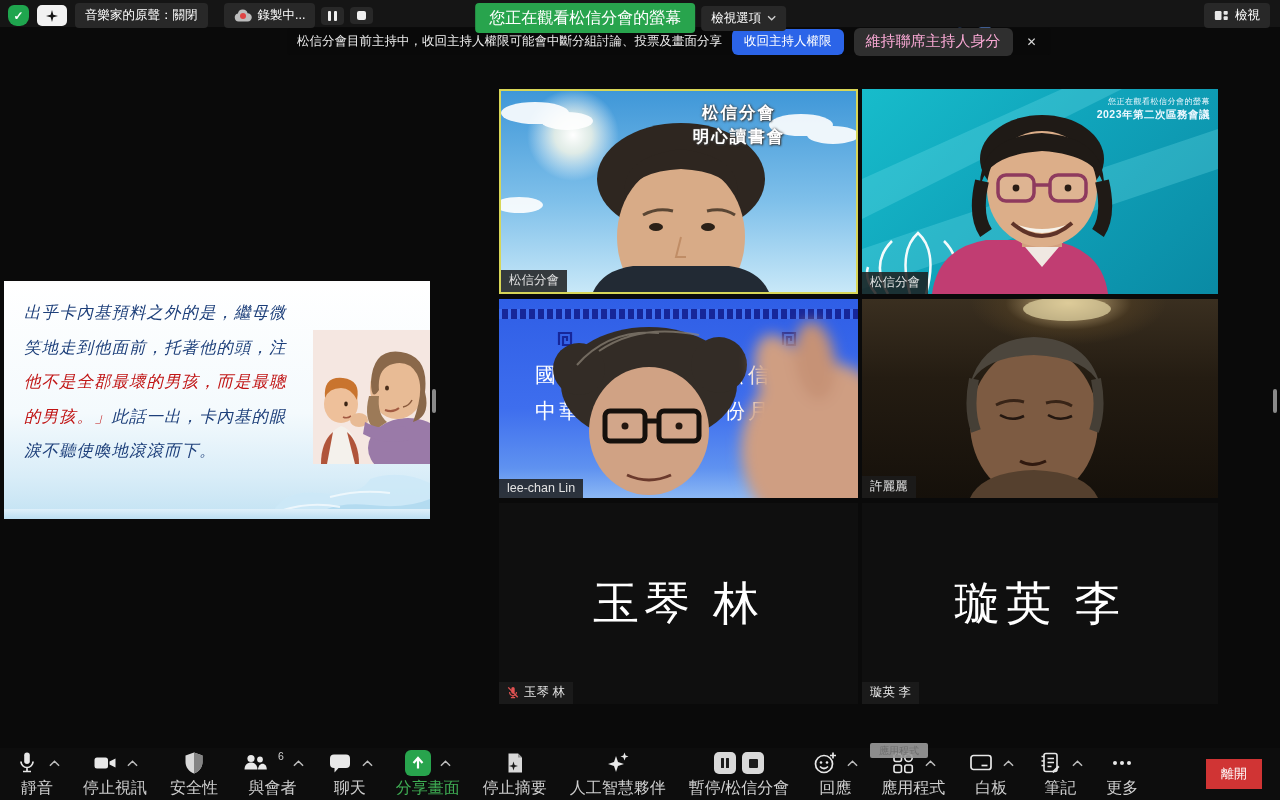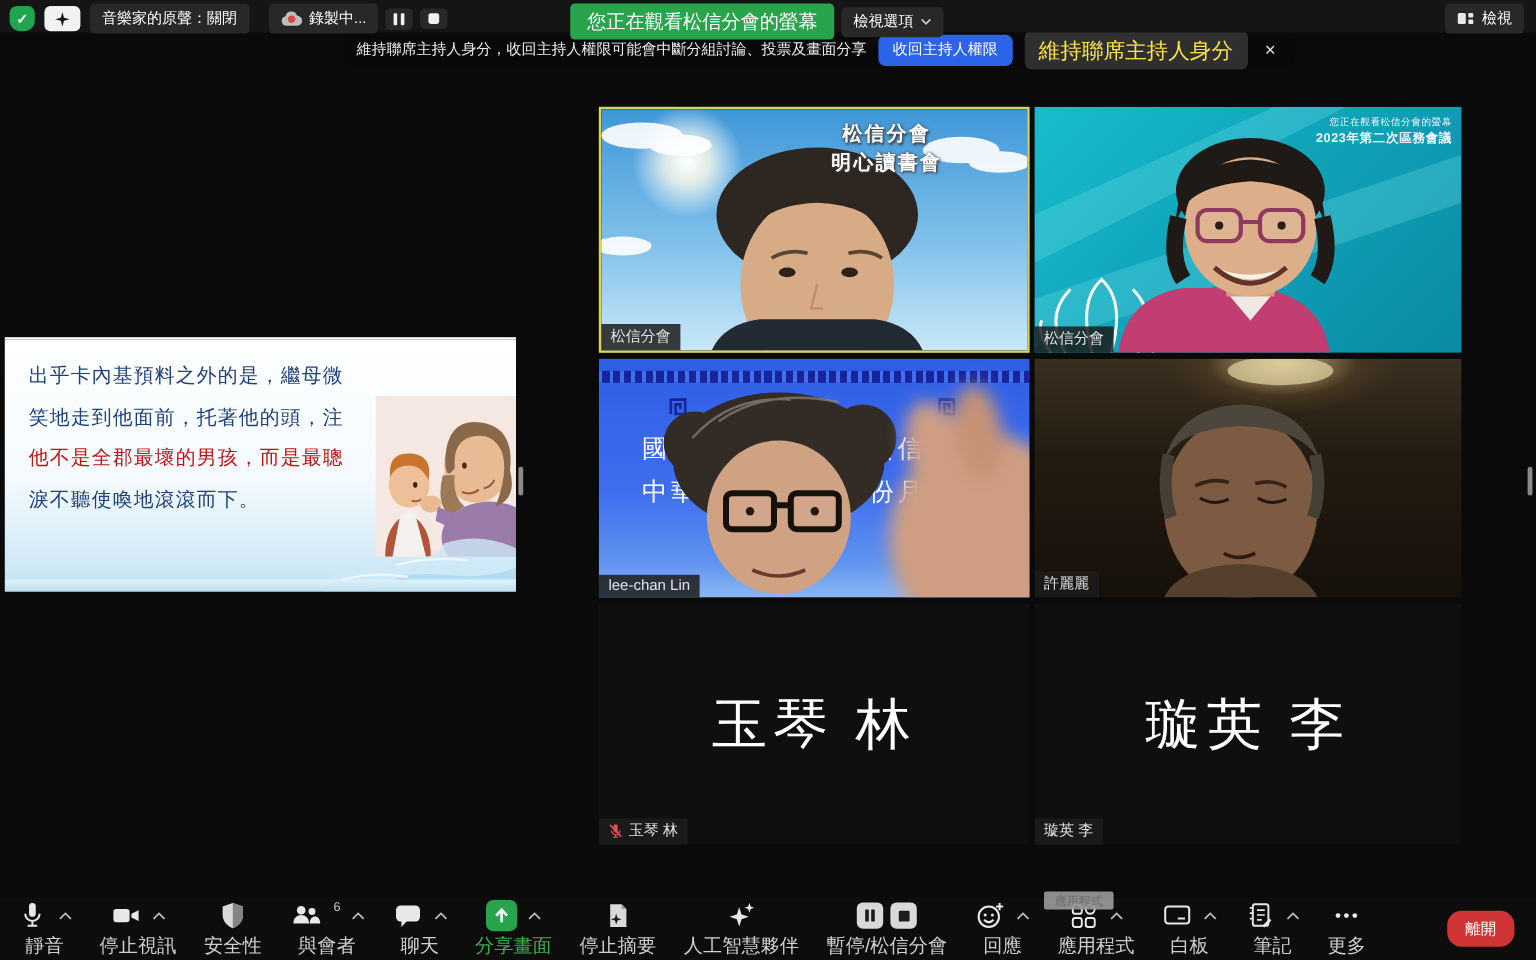--- a/index.html
+++ b/index.html
@@ -23,28 +23,28 @@
   .tb-center { position:absolute; left:50%; top:3px; transform:translateX(-53%); display:flex; align-items:center; gap:6px; }
   .green-pill { background:#28a44d; color:#fff; font-size:16px; padding:4.5px 14px; border-radius:4px; white-space:nowrap; }
   .caret-down { width:9px; height:6px; }
   .tb-right { position:absolute; right:10px; top:3px;padding-left:36px; }
 
   
   .notifbar { position:absolute; left:287px; top:28px; height:27px; background:#0a0a0aee; border-radius:4px;
               display:flex; align-items:center; gap:10px; padding:0 10px; z-index:4; }
   .notif-msg { color:#ededed; font-size:12.5px; white-space:nowrap; }
   .blue-btn { background:#2b64e8; border:none; color:#fff; font-size:12.5px; border-radius:6px; padding:4.5px 12px; font-family:inherit; white-space:nowrap; }
-  .grey-btn { background:#2f2f2f; border:none; color:#fde047; font-size:18px; border-radius:6px; padding:4.5px 12px; font-family:Liberation Mono, monospace; white-space:nowrap; }
+  .grey-btn { background:#2f2f2f; border:none; color:#f9a8d4; font-size:15px; border-radius:6px; padding:4.5px 12px; font-family:Liberation Mono, monospace; white-space:nowrap; }
   .x-btn { background:none; border:none; color:#ddd; font-size:12px; padding:2px 4px; font-family:inherit; }
   .watermark { position:absolute; left:950px; top:0px; z-index:3; opacity:.55; }
 
   
-  .slide { position:absolute; left:4px; top:281px; width:426px; height:212px;
+  .slide { position:absolute; left:4px; top:281px; width:426px; height:238px;
            background:linear-gradient(180deg,#ffffff 0%, #f4fafd 55%, #d9edf8 82%, #c2e2f3 100%);
-           border-top:2px solid #fdfdfd; overflow:hidden; }
+           border-top:2px solid #fdfdfd; overflow:hidden;font-style:italic; }
   .slide-text { position:absolute; left:20px; top:13px; }
   .slide-line { font-family:"Liberation Serif", serif; font-size:16.5px; letter-spacing:1px;
                 height:34.5px; line-height:34.5px; white-space:nowrap; }
   .c-blue { color:#1d3f7a; } .c-red { color:#c01414; }
   .slide-illustration { position:absolute; right:0; top:47px; width:117px; height:134px; }
   .slide-water { position:absolute; right:0; bottom:0; width:180px; height:70px; opacity:.8; }
   .slide-bottom-strip { position:absolute; left:0; bottom:0; width:100%; height:10px;
                         background:linear-gradient(180deg,#dff0fa,#bcdff2); }
   .pane-handle { position:absolute; width:4px; height:24px; background:#8a8a8a; border-radius:2px; }
 
@@ -82,21 +82,21 @@
   .trow { display:flex; align-items:center; gap:9px; height:28px; }
   .tlabel { font-size:16px; color:#cfcfcf; white-space:nowrap; }
   .tlabel.green { color:#3fae54; }
   .chev { width:11px; height:7px; }
   .badge { font-size:10.5px; color:#d0d0d0; align-self:flex-start; margin-left:1px; margin-top:1px; }
   .share-ico { width:26px; height:26px; background:#28a44d; border-radius:6px; display:flex; align-items:center; justify-content:center; }
   .recbox { width:22px; height:22px; background:#d9d9d9; border-radius:5px; display:flex; align-items:center; justify-content:center; gap:2.5px; }
   .recbox i.bar { display:block; width:3px; height:10px; background:#1c1c1c; border-radius:.5px; }
   .recbox i.sq { display:block; width:9px; height:9px; background:#1c1c1c; border-radius:1px; }
   .leave-btn { margin-left:auto; margin-right:4px; background:#d03434; color:#fff; border:none; font-family:Liberation Mono, monospace;
-               font-size:13px; padding:6px 15px; border-radius:12px; white-space:nowrap; }
+               font-size:13px; padding:6px 15px; border-radius:0; white-space:nowrap; }
   .tooltip-remnant { position:absolute; left:870px; top:743px; width:58px; height:15px; background:#9b9b9b;
                      border-radius:2px; z-index:6; opacity:.9; display:flex; align-items:center; justify-content:center; }
   .tooltip-remnant span { font-size:10px; color:#555; opacity:.5; white-space:nowrap; }
 </style>
 </head>
 <body>
 
 <div id="screen">
 
   <div class="topbar">
@@ -151,31 +151,32 @@
   </div>
 
   <svg class="watermark" width="46" height="54" viewBox="0 0 46 54">
     <g transform="rotate(-22 23 27)">
       <rect x="6" y="8" width="34" height="15" rx="7.5" fill="#4a7de0"></rect>
       <rect x="6" y="30" width="34" height="15" rx="7.5" fill="#6aa0ff"></rect>
     </g>
   </svg>
 
   <div class="notifbar">
-    <span class="notif-msg">維持聯席主持人身分，收回主持人權限可能會中斷分組討論、投票及畫面分享</span>
+    <span class="notif-msg">松信分會目前主持中，收回主持人權限可能會中斷分組討論、投票及畫面分享</span>
     <button class="blue-btn">收回主持人權限</button>
     <button class="grey-btn">維持聯席主持人身分</button>
     <button class="x-btn">✕</button>
   </div>
 
   <div class="slide">
     <div class="slide-text">
         <div class="slide-line"><span class="c-blue">出乎卡內基預料之外的是，繼母微</span></div>
         <div class="slide-line"><span class="c-blue">笑地走到他面前，托著他的頭，注</span></div>
         <div class="slide-line"><span class="c-red">他不是全郡最壞的男孩，而是最聰</span></div>
+        <div class="slide-line"><span class="c-red">的男孩。」</span><span class="c-blue">此話一出，卡內基的眼</span></div>
         <div class="slide-line"><span class="c-blue">淚不聽使喚地滾滾而下。</span></div>
       </div>
     <svg class="slide-illustration" viewBox="0 0 117 134">
       <rect x="0" y="0" width="117" height="134" fill="#f5e7e1"></rect>
       <ellipse cx="95" cy="118" rx="40" ry="30" fill="#9a7aa8"></ellipse>
       <ellipse cx="84" cy="58" rx="27" ry="31" fill="#e8bb95"></ellipse>
       <path d="M58 52 Q60 18 88 22 Q116 26 112 62 Q118 86 100 92 Q112 60 104 44 Q96 30 80 34 Q64 38 66 60 Q58 72 58 52 Z" fill="#8a684a"></path>
       <path d="M56 66 Q50 90 62 100 L74 92 Q64 84 66 66 Z" fill="#9c7a58"></path>
       <path d="M99 70 Q96 76 90 77" stroke="#8a5a3c" stroke-width="1.5" fill="none"></path>
       <ellipse cx="74" cy="58" rx="2" ry="2.6" fill="#4a2f1c"></ellipse>

